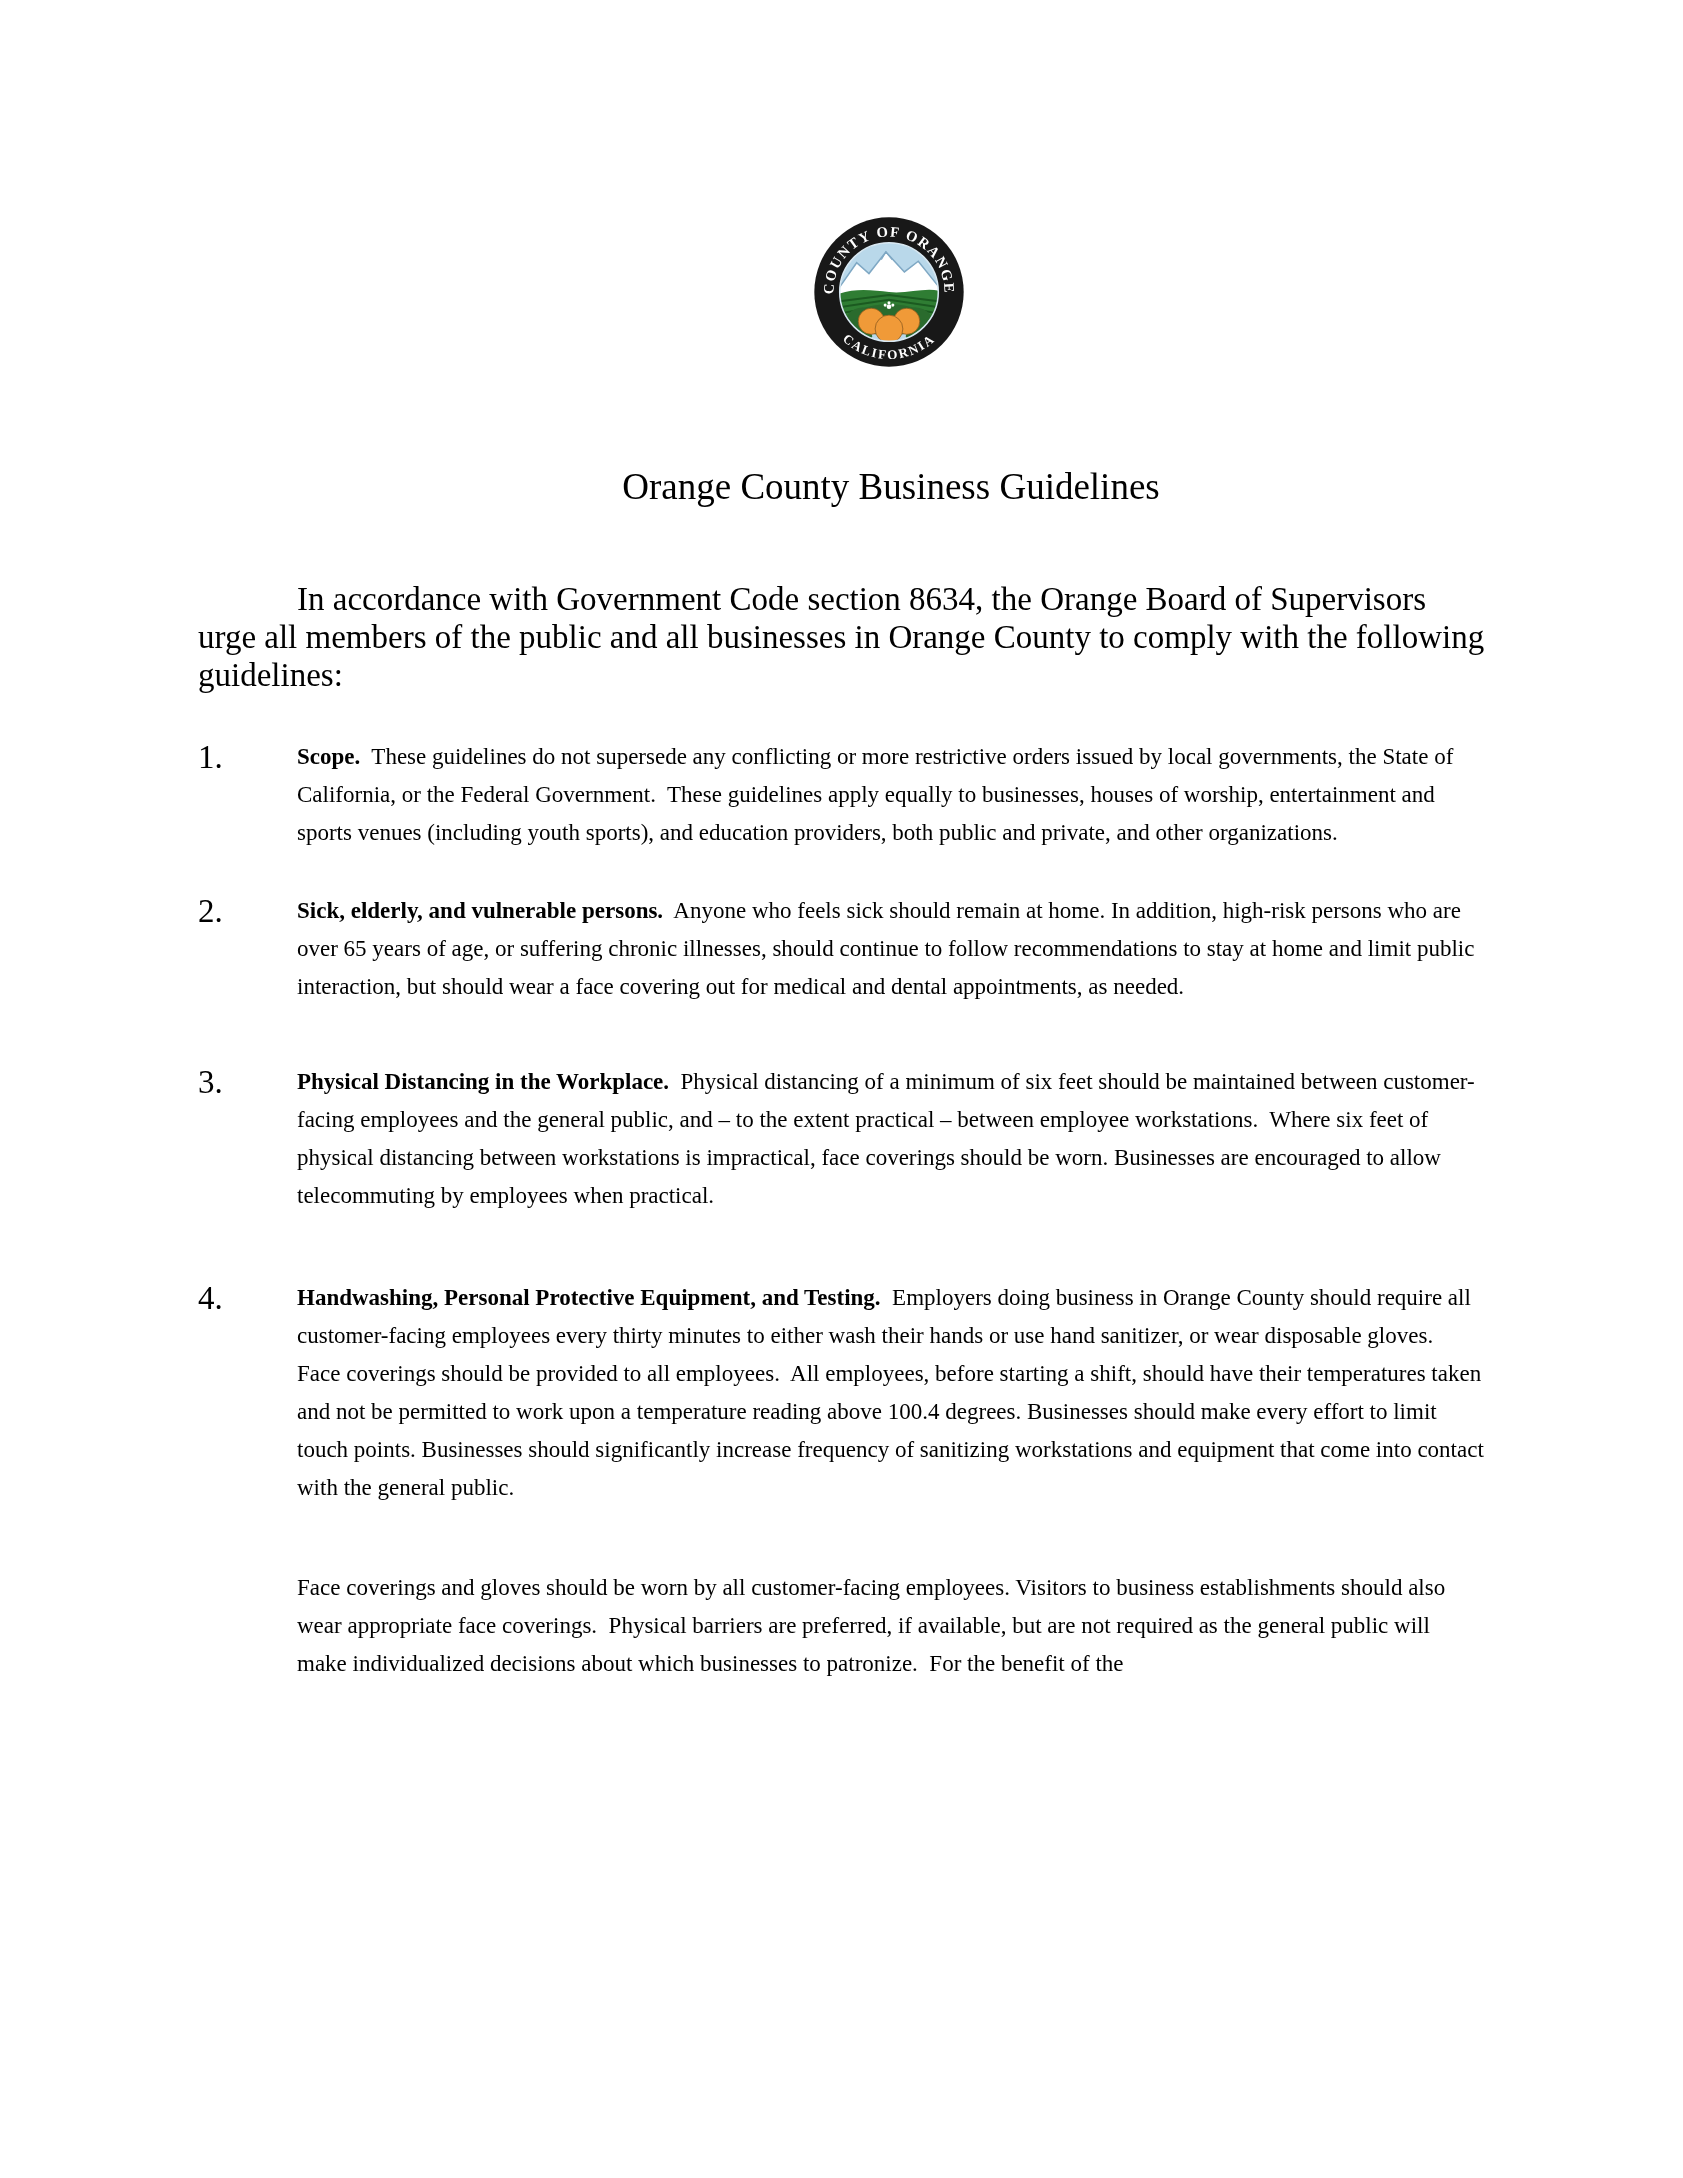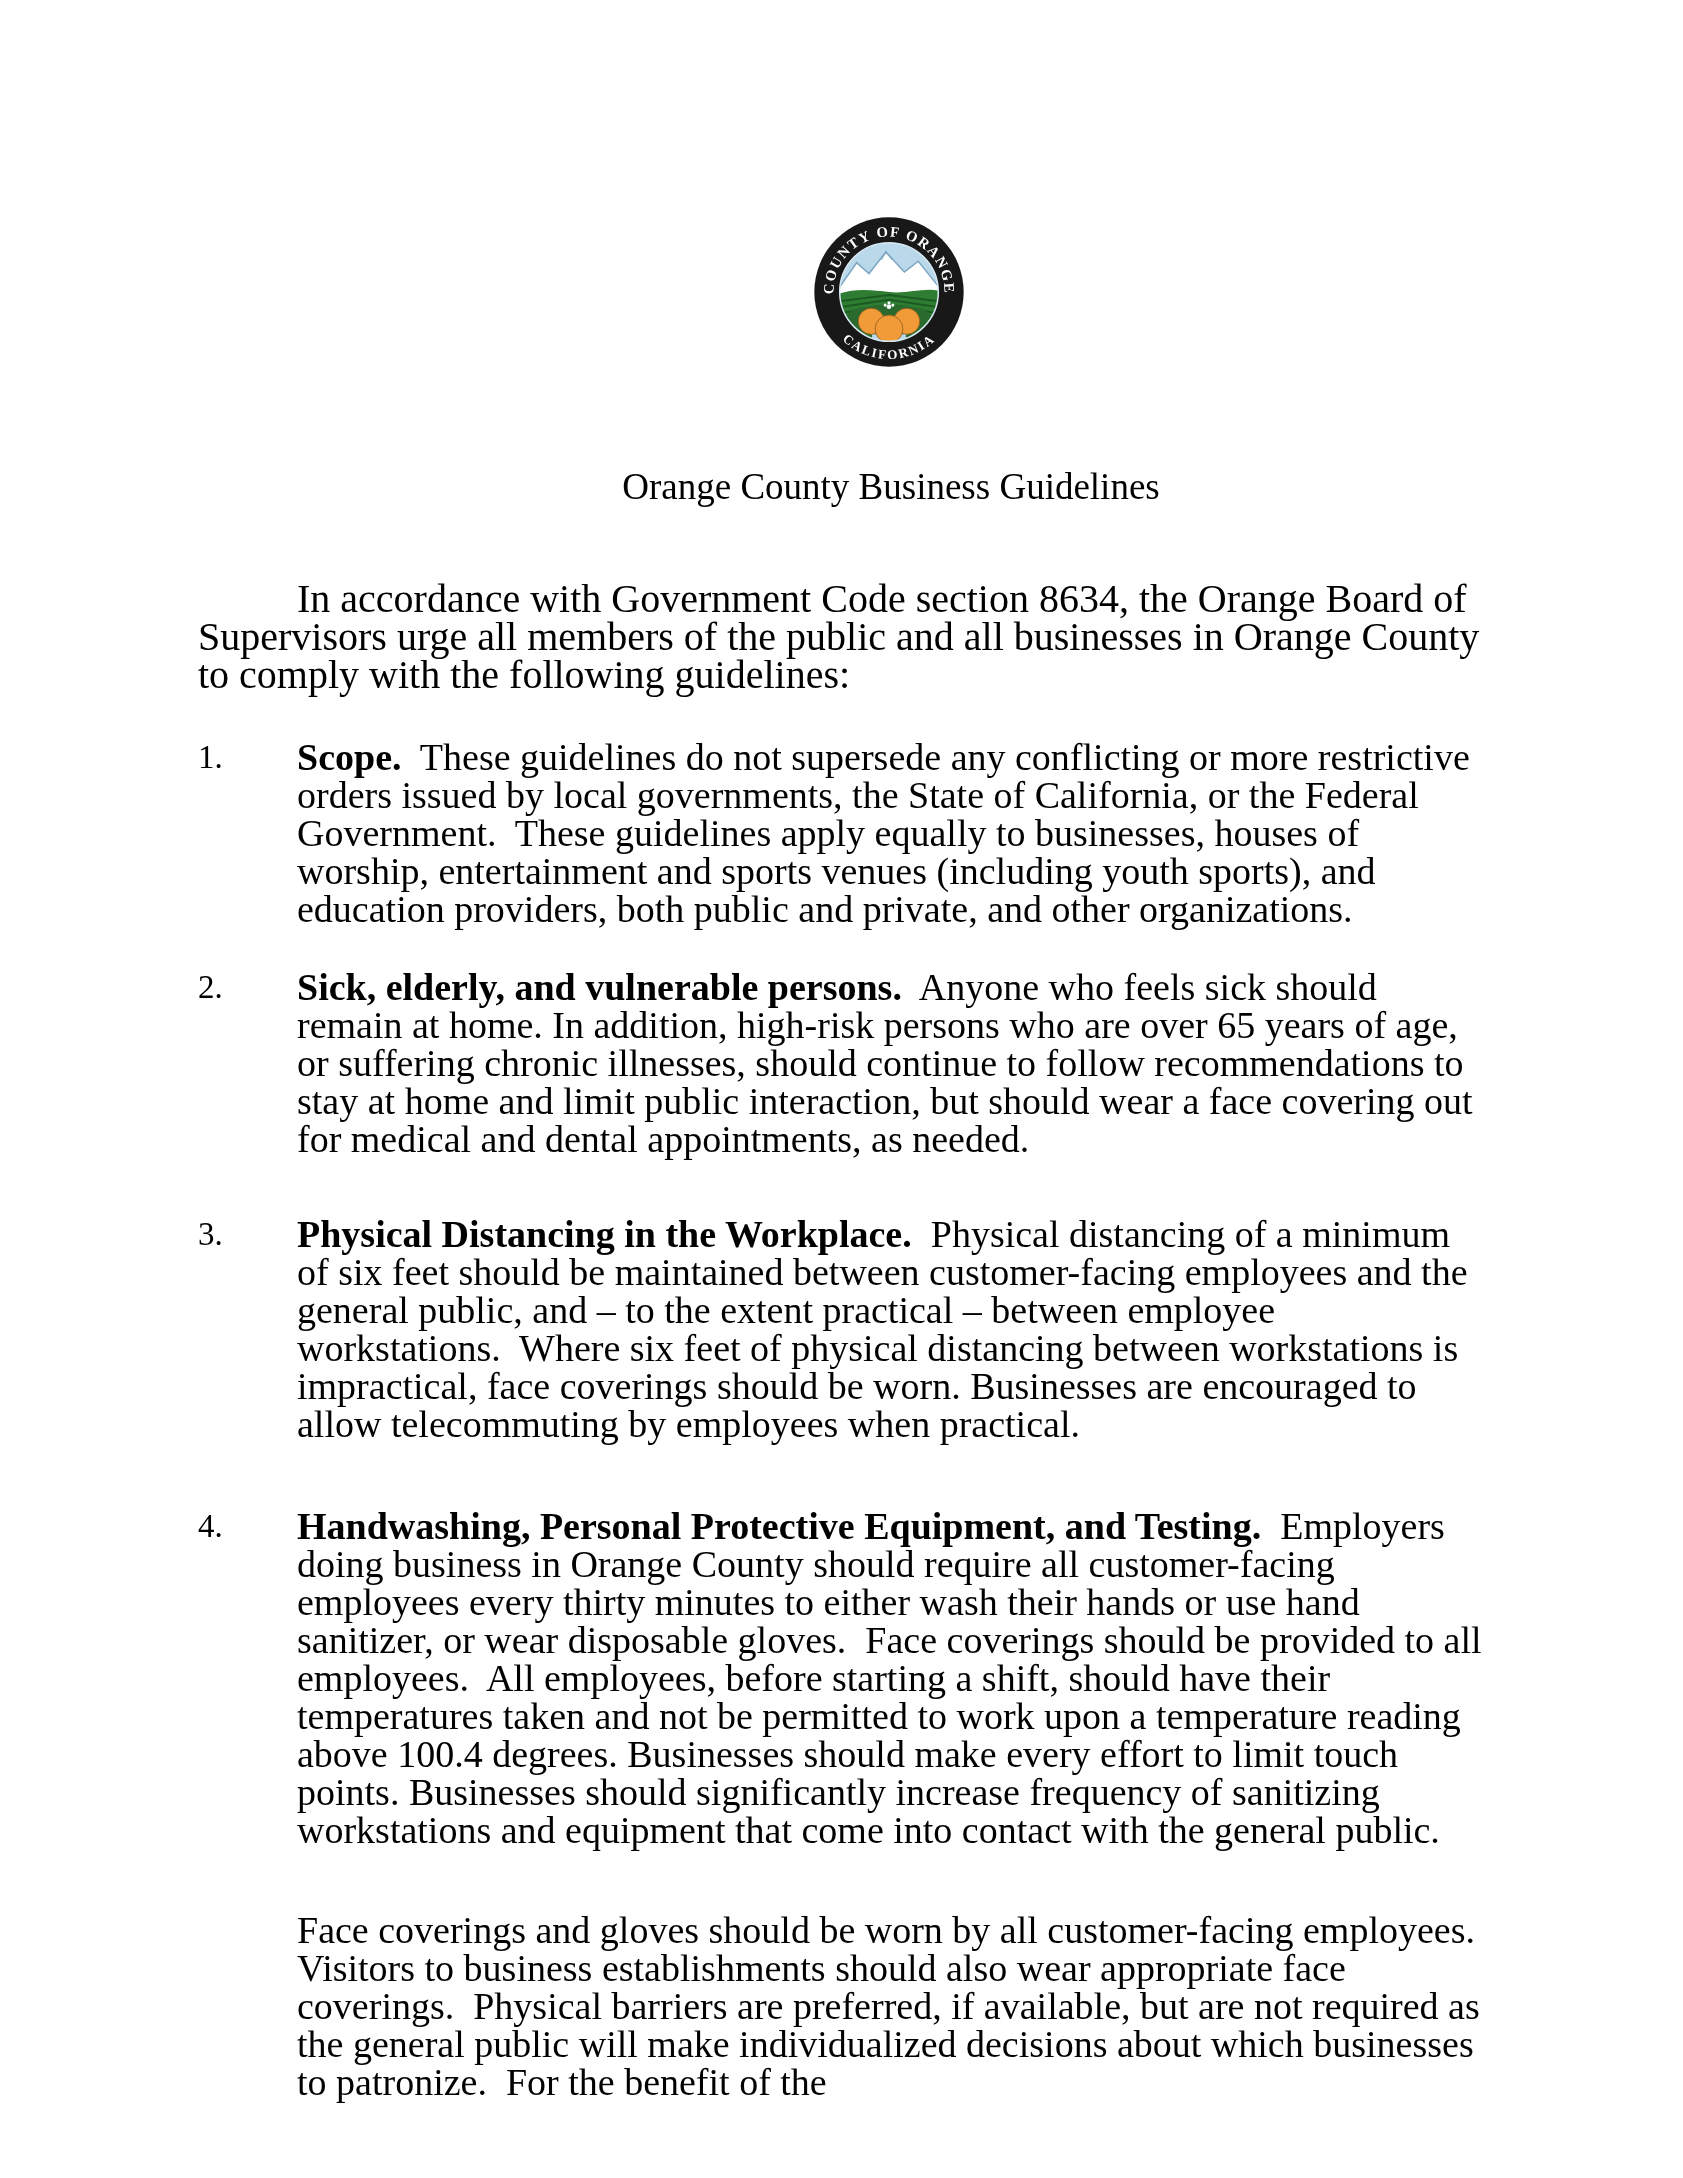--- a/index.html
+++ b/index.html
@@ -22,21 +22,21 @@
   .doc-title {
     margin: 85px 198px 0 297px;   
     text-align: center;
     font-size: 37px;
     line-height: 61px;
     font-weight: normal;
   }
   .intro {
     margin: 63px 198px 0 198px;
     width: 1287px;
-    font-size: 40px;
+    font-size: 33px;
     line-height: 38px;
     text-indent: 99px;
     white-space: pre-wrap;
   }
   .item {
     display: flex;
     margin-left: 198px;
     margin-right: 198px;
   }
   .item-1 { margin-top: 44px; }
@@ -44,21 +44,21 @@
   .item-3 { margin-top: 57px; }
   .item-4 { margin-top: 64px; }
   .item .num {
     flex: none;
     width: 99px;
     font-size: 33px;
     line-height: 38px;
   }
   .item .bodycol { width: 1188px; }
   .item p {
-    font-size: 38px;
+    font-size: 23px;
     line-height: 38px;
     white-space: pre-wrap;
   }
   .item p.continuation { margin-top: 62px; }
   .lead { font-weight: bold; }
   .seal-ring-text {
     font-family: "Liberation Serif", "DejaVu Serif", serif;
     font-weight: bold;
     fill: #ffffff;
   }

